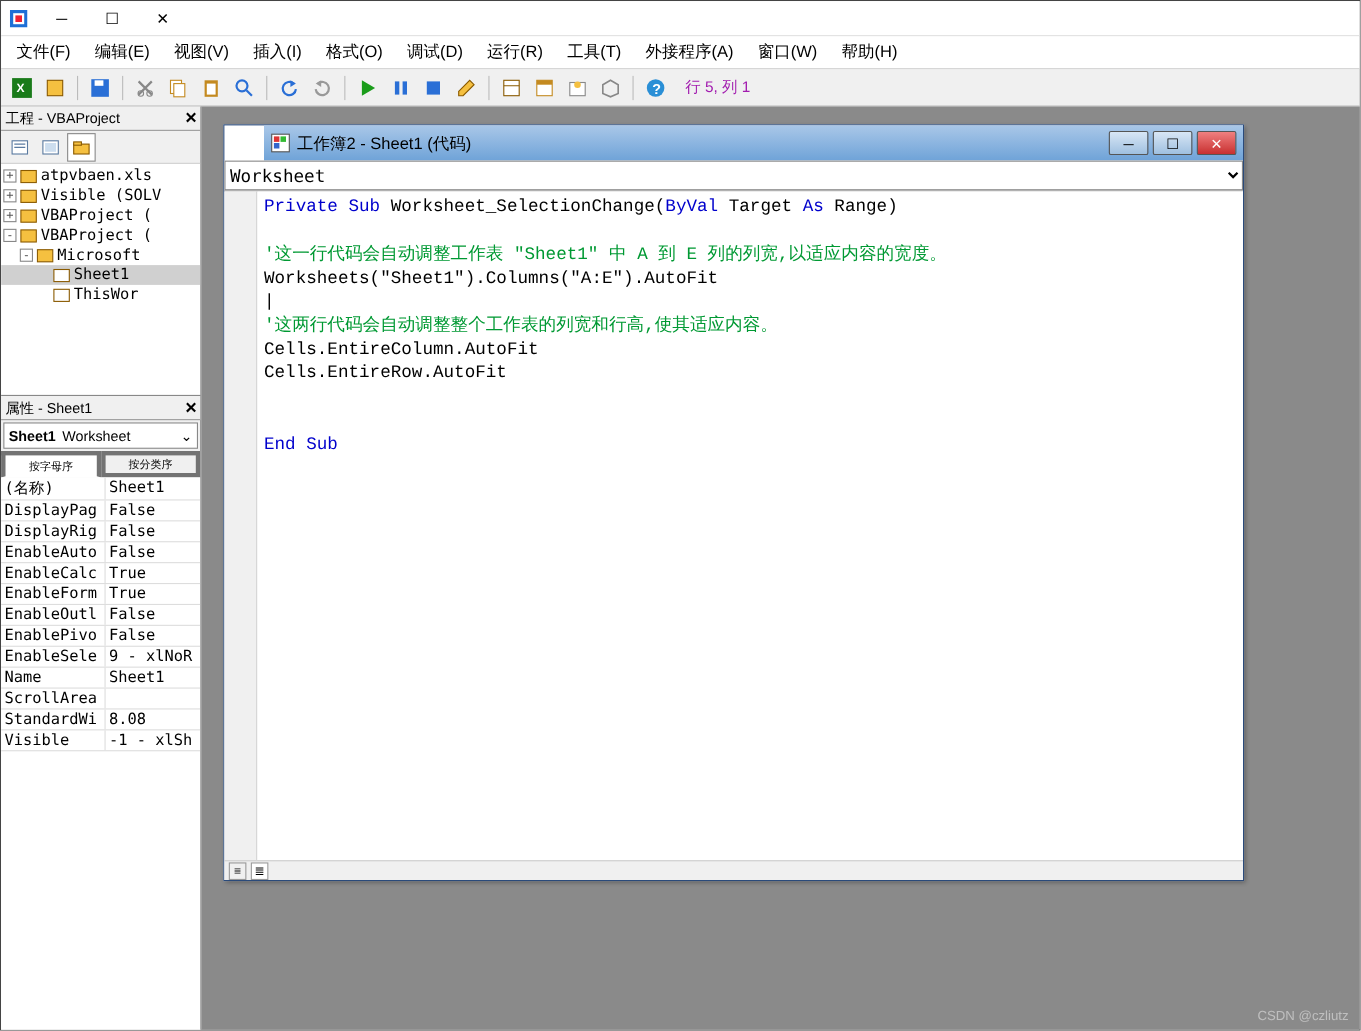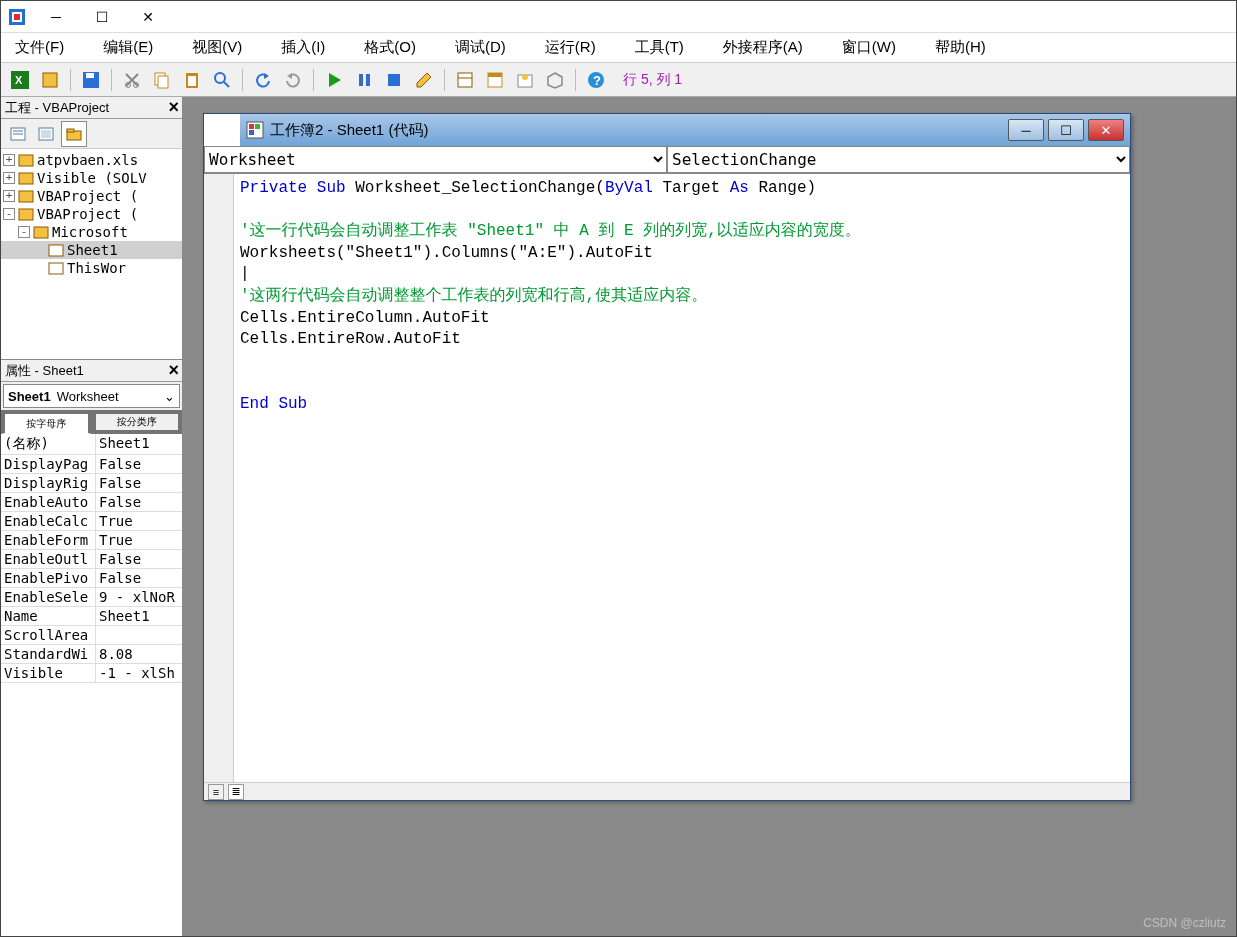--- a/index.html
+++ b/index.html
@@ -7,21 +7,21 @@
 .window { width: 1237px; height: 937px; border: 1px solid #444; display: flex; flex-direction: column; background: #f0f0f0; }
 
 
 .titlebar { height: 32px; background: #fff; display: flex; align-items: center; padding: 0 8px; border-bottom: 1px solid #ddd; }
 .titlebar .app-icon { width: 16px; height: 16px; margin-right: 8px; }
 .titlebar .title { flex: 1; font-size: 13px; color: #000; }
 .titlebar .win-controls { display: flex; }
 .titlebar .win-btn { width: 46px; height: 32px; display: flex; align-items: center; justify-content: center; font-size: 14px; cursor: pointer; }
 
 
-.menubar { height: 30px; background: #fff; display: flex; align-items: center; padding: 0 10px; border-bottom: 1px solid #ccc; font-size: 15px; gap: 31px; }
+.menubar { height: 30px; background: #fff; display: flex; align-items: center; padding: 0 10px; border-bottom: 1px solid #ccc; font-size: 15px; gap: 14px; }
 .menubar .menu-item { cursor: pointer; padding: 2px 4px; }
 
 
 .toolbar { height: 34px; background: #f0f0f0; border-bottom: 1px solid #aaa; display: flex; align-items: center; padding: 0 6px; gap: 4px; }
 .toolbar .tool-btn { width: 26px; height: 26px; display: flex; align-items: center; justify-content: center; cursor: pointer; border-radius: 2px; }
 .toolbar .sep { width: 1px; height: 22px; background: #bbb; margin: 0 3px; }
 .toolbar .status-text { margin-left: 10px; font-size: 14px; color: #a21caf; flex: 1; }
 
 
 .main { flex: 1; display: flex; min-height: 0; }
@@ -394,21 +394,20 @@
           </span>
           <span class="ct-text">工作簿2 - Sheet1 (代码)</span>
           <div class="ct-btns">
             <div class="ct-btn min">─</div>
             <div class="ct-btn max">☐</div>
             <div class="ct-btn close">✕</div>
           </div>
         </div>
         <div class="code-combos">
           <select><option>Worksheet</option></select>
-          <select><option>SelectionChange</option></select>
         </div>
         <div class="code-body">
           <div class="code-margin"></div>
           <div class="code-text"><span class="kw">Private Sub</span><span> Worksheet_SelectionChange(</span><span class="kw">ByVal</span><span> Target </span><span class="kw">As</span><span> Range)</span>
 
 <span class="comment">'这一行代码会自动调整工作表 "Sheet1" 中 A 到 E 列的列宽,以适应内容的宽度。</span>
 <span>Worksheets("Sheet1").Columns("A:E").AutoFit</span>
 |
 <span class="comment">'这两行代码会自动调整整个工作表的列宽和行高,使其适应内容。</span>
 <span>Cells.EntireColumn.AutoFit</span>

